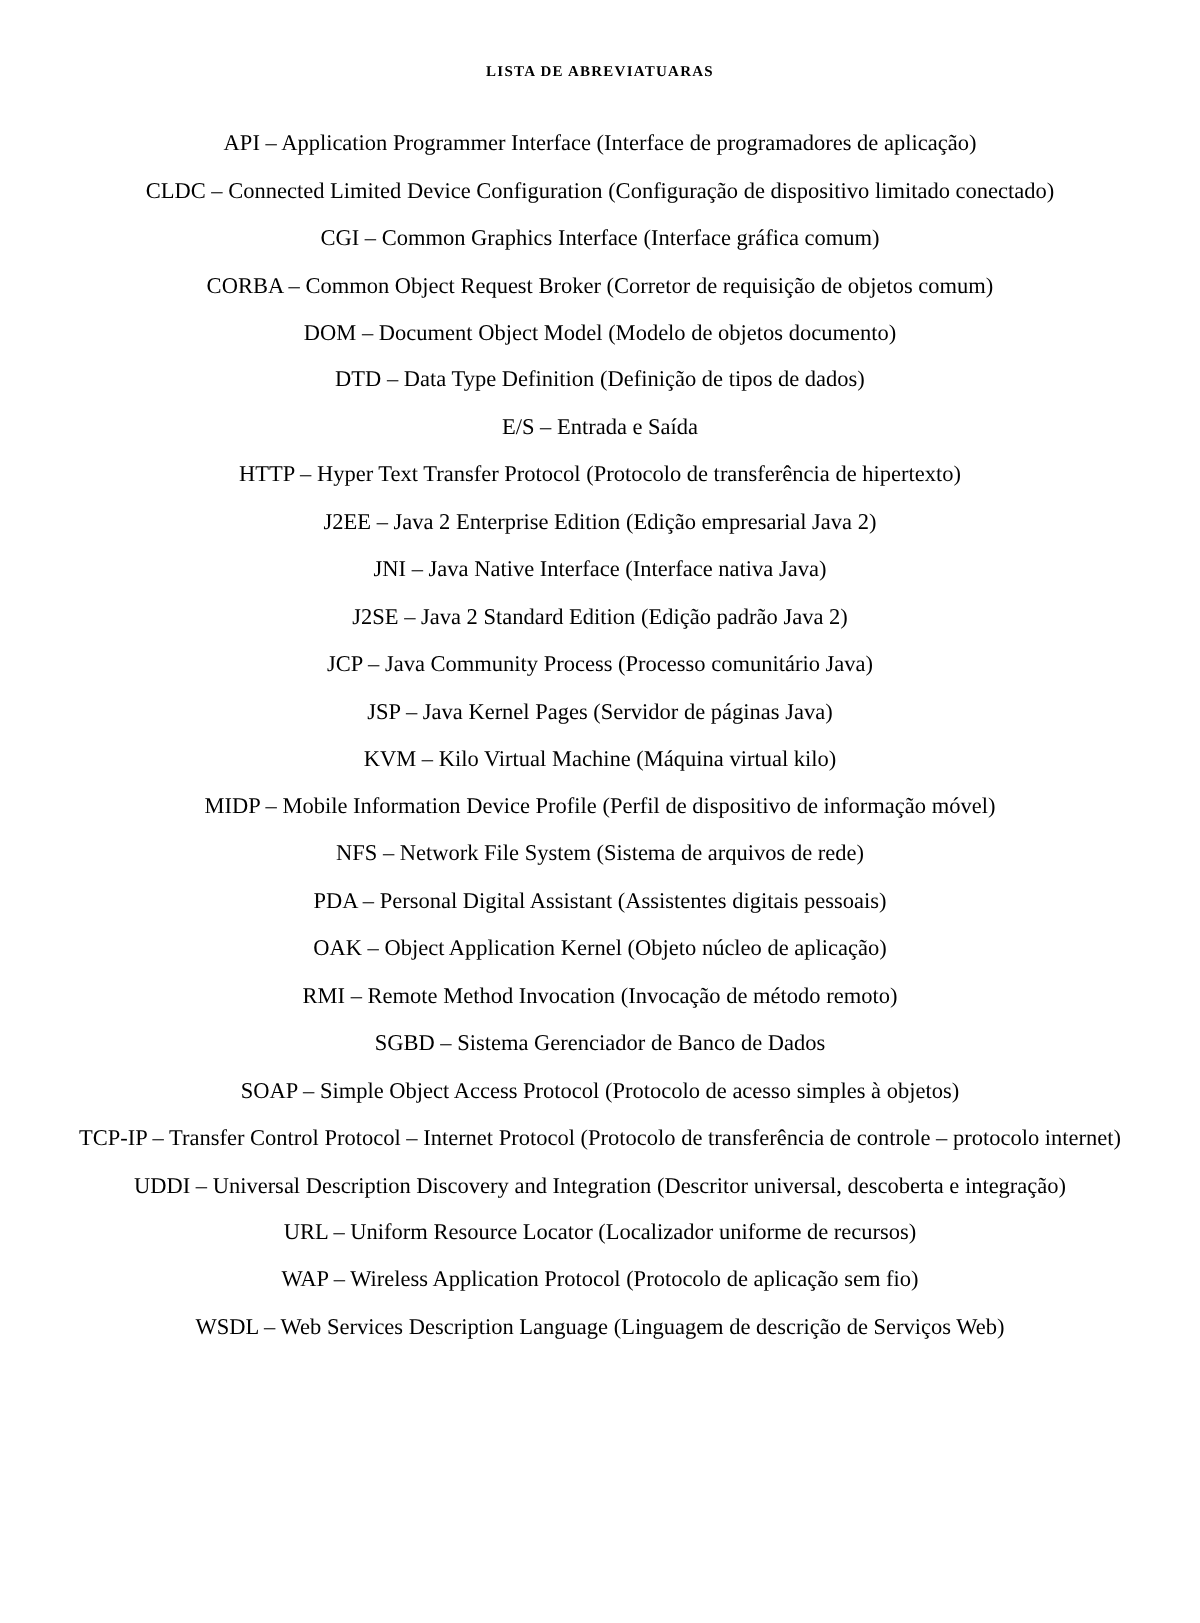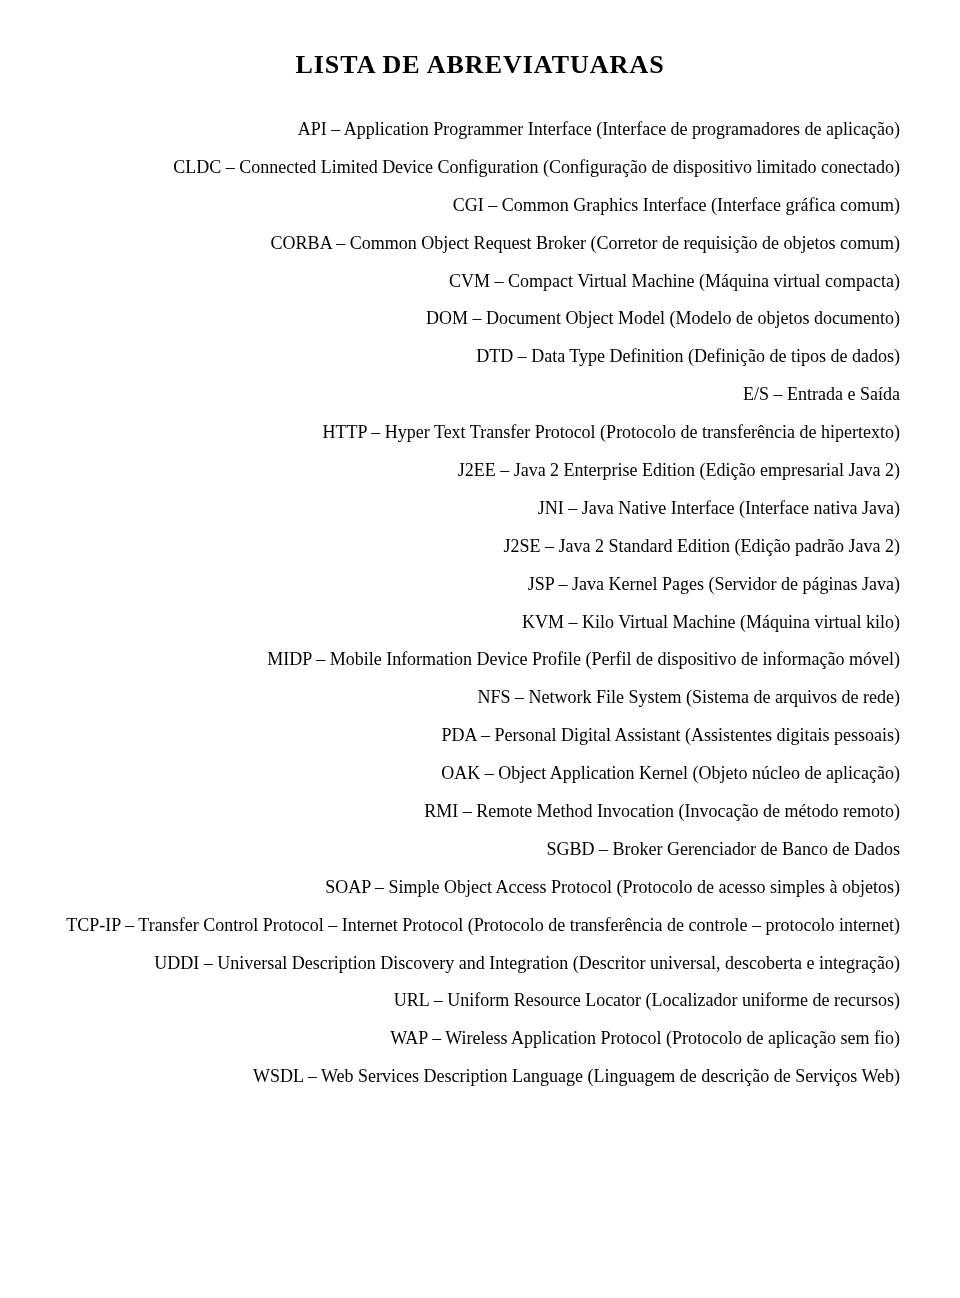--- a/index.html
+++ b/index.html
@@ -14,63 +14,63 @@
       font-size: 18px;
       color: #000000;
       width: 960px;
       min-height: 1298px;
       padding: 50px 60px 50px 60px;
     }
 
     .page-title {
       text-align: center;
       font-weight: bold;
-      font-size: 26px;
+      font-size: 12px;
       margin-bottom: 36px;
       letter-spacing: 1px;
     }
 
     .abbreviation-list {
       list-style: none;
       padding: 0;
       margin: 0;
     }
 
     .abbreviation-list li {
       margin-bottom: 6px;
       line-height: 1.55;
-      text-align: right;
+      text-align: center;
       margin-top: 10px;
     }
   </style>
 </head>
 <body>
 
 <h1 class="page-title">LISTA DE ABREVIATUARAS</h1>
 
 <ul class="abbreviation-list">
 <li>API – Application Programmer Interface (Interface de programadores de aplicação)</li>
     <li>CLDC – Connected Limited Device Configuration (Configuração de dispositivo limitado conectado)</li>
     <li>CGI – Common Graphics Interface (Interface gráfica comum)</li>
     <li>CORBA – Common Object Request Broker (Corretor de requisição de objetos comum)</li>
-    <li>CVM – Compact Virtual Machine (Máquina virtual compacta)</li>
     <li>DOM – Document Object Model (Modelo de objetos documento)</li>
     <li>DTD – Data Type Definition (Definição de tipos de dados)</li>
     <li>E/S – Entrada e Saída</li>
     <li>HTTP – Hyper Text Transfer Protocol (Protocolo de transferência de hipertexto)</li>
     <li>J2EE – Java 2 Enterprise Edition (Edição empresarial Java 2)</li>
     <li>JNI – Java Native Interface (Interface nativa Java)</li>
     <li>J2SE – Java 2 Standard Edition (Edição padrão Java 2)</li>
+    <li>JCP – Java Community Process (Processo comunitário Java)</li>
     <li>JSP – Java Kernel Pages (Servidor de páginas Java)</li>
     <li>KVM – Kilo Virtual Machine (Máquina virtual kilo)</li>
     <li>MIDP – Mobile Information Device Profile (Perfil de dispositivo de informação móvel)</li>
     <li>NFS – Network File System (Sistema de arquivos de rede)</li>
     <li>PDA – Personal Digital Assistant (Assistentes digitais pessoais)</li>
     <li>OAK – Object Application Kernel (Objeto núcleo de aplicação)</li>
     <li>RMI – Remote Method Invocation (Invocação de método remoto)</li>
-    <li>SGBD – Broker Gerenciador de Banco de Dados</li>
+    <li>SGBD – Sistema Gerenciador de Banco de Dados</li>
     <li>SOAP – Simple Object Access Protocol (Protocolo de acesso simples à objetos)</li>
     <li>TCP-IP – Transfer Control Protocol – Internet Protocol (Protocolo de transferência de controle – protocolo internet)</li>
     <li>UDDI – Universal Description Discovery and Integration (Descritor universal, descoberta e integração)</li>
     <li>URL – Uniform Resource Locator (Localizador uniforme de recursos)</li>
     <li>WAP – Wireless Application Protocol (Protocolo de aplicação sem fio)</li>
     <li>WSDL – Web Services Description Language (Linguagem de descrição de Serviços Web)</li>
   </ul>
 
 </body></html>

